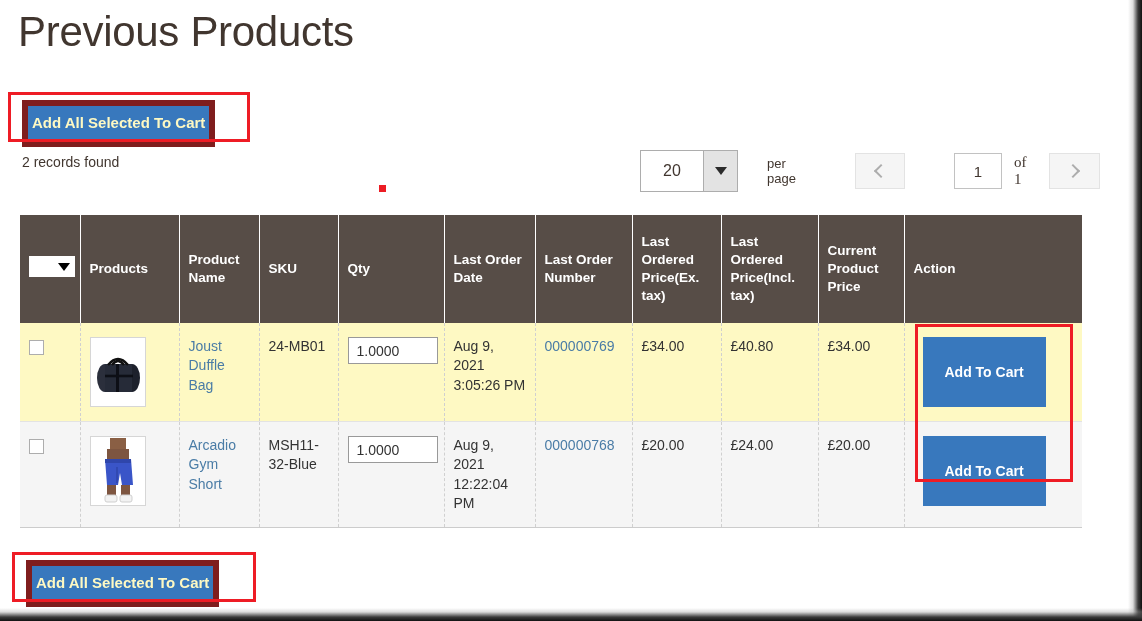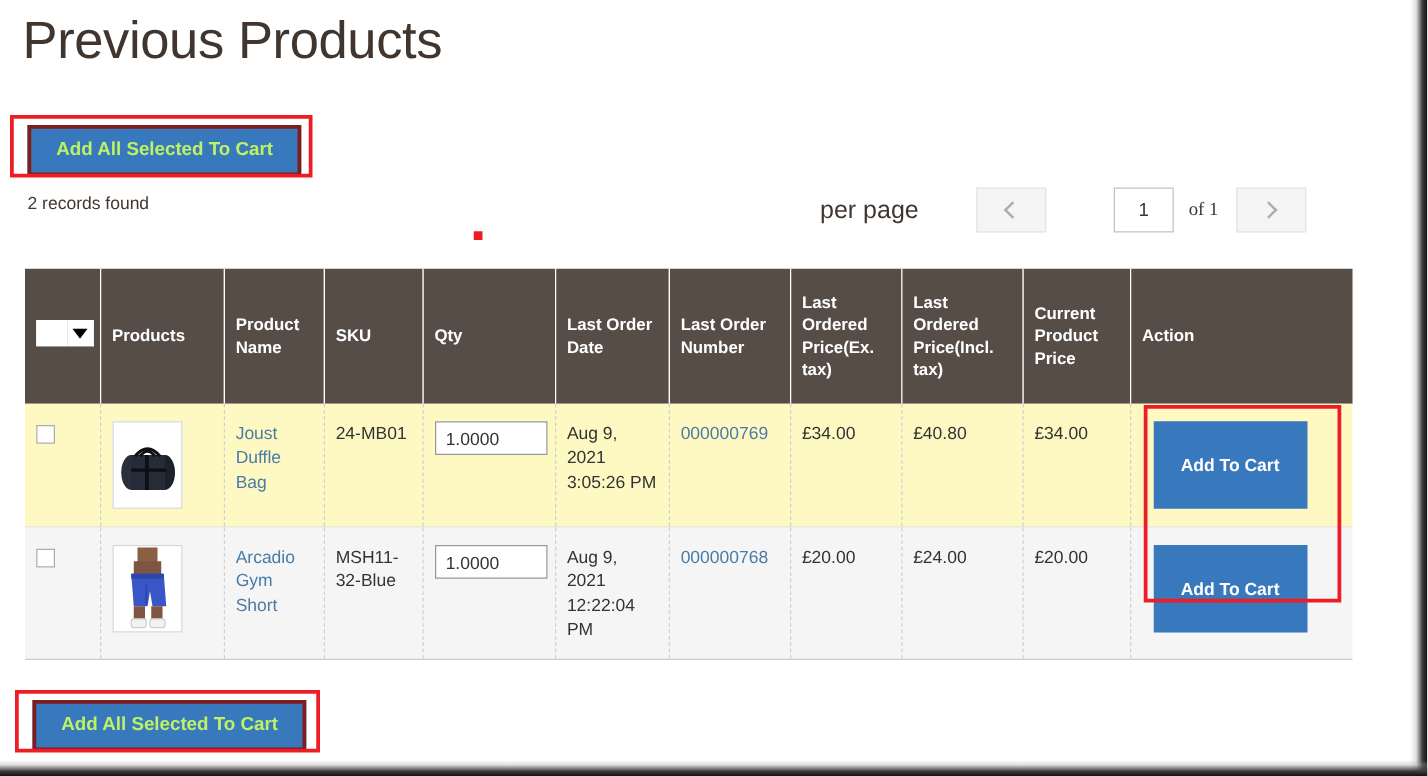--- a/index.html
+++ b/index.html
@@ -36,26 +36,26 @@
     padding: 8px 0 0 18px;
     letter-spacing: -0.3px;
     line-height: 1.15;
   }
 
   
   .annot-box { position: absolute; border: 3px solid #ee1c25; background: transparent; }
 
   .btn-primary {
     background: #3878bd;
-    color: #bef264;
-    border: 3px solid #7f1d1d;
+    color: #fef9c3;
+    border: 6px solid #7f1d1d;
     font-family: "Liberation Sans", sans-serif;
     font-weight: bold;
     font-size: 15px;
-    padding: 9px 20px;
+    padding: 9px 4px;
     cursor: pointer;
     line-height: 1.1;
     white-space: nowrap;
   }
 
   #btn-top-wrap { position: absolute; left: 22px; top: 100px; }
   #annot-top { left: 8px; top: 92px; width: 242px; height: 50px; }
 
   #btn-bottom-wrap { position: absolute; left: 26px; top: 560px; }
   #annot-bottom { left: 12px; top: 552px; width: 244px; height: 50px; }
@@ -80,21 +80,21 @@
     font-size: 16px; color: #41362f; background: #fff;
   }
   .limit-arrow {
     width: 34px; background: #e3e3e3; border-left: 1px solid #adadad;
     display: flex; align-items: center; justify-content: center;
   }
   .limit-arrow .caret {
     width: 0; height: 0; border-left: 6px solid transparent;
     border-right: 6px solid transparent; border-top: 8px solid #2b2b2b;
   }
-  .per-page-label { font-size: 20px; color: #41362f; margin-left: 16px; }
+  .per-page-label { font-size: 13px; color: #41362f; margin-left: 29px; }
 
   .pg-btn {
     width: 56px; height: 36px; border: 1px solid #e3e3e3; background: #f5f5f5;
     display: flex; align-items: center; justify-content: center; cursor: pointer;
   }
   .chev {
     width: 10px; height: 10px; border-top: 2px solid #adadad; border-right: 2px solid #adadad;
   }
   .chev.left  { transform: rotate(-135deg); margin-left: 3px; }
   .chev.right { transform: rotate(45deg); margin-right: 3px; }
@@ -189,20 +189,26 @@
 
     <div id="btn-top-wrap">
       <button class="btn-primary">Add All Selected To Cart</button>
     </div>
     <div class="annot-box" id="annot-top"></div>
 
     <div id="records">2 records found</div>
     <div id="red-dot"></div>
 
     <div id="pager">
+      <div class="limit-select">
+        <div class="limit-value">20</div>
+        <div class="limit-arrow">
+            <span class="caret"></span>
+          </div>
+      </div>
       <div class="per-page-label">per page</div>
 
       <div style="width:46px"></div>
       <div class="pg-btn">
         <span class="chev left"></span>
       </div>
       <div style="width:54px"></div>
       <input class="pg-input" type="text" value="1" style="">
       <div class="of-label">of 1</div>
       <div class="pg-btn">

